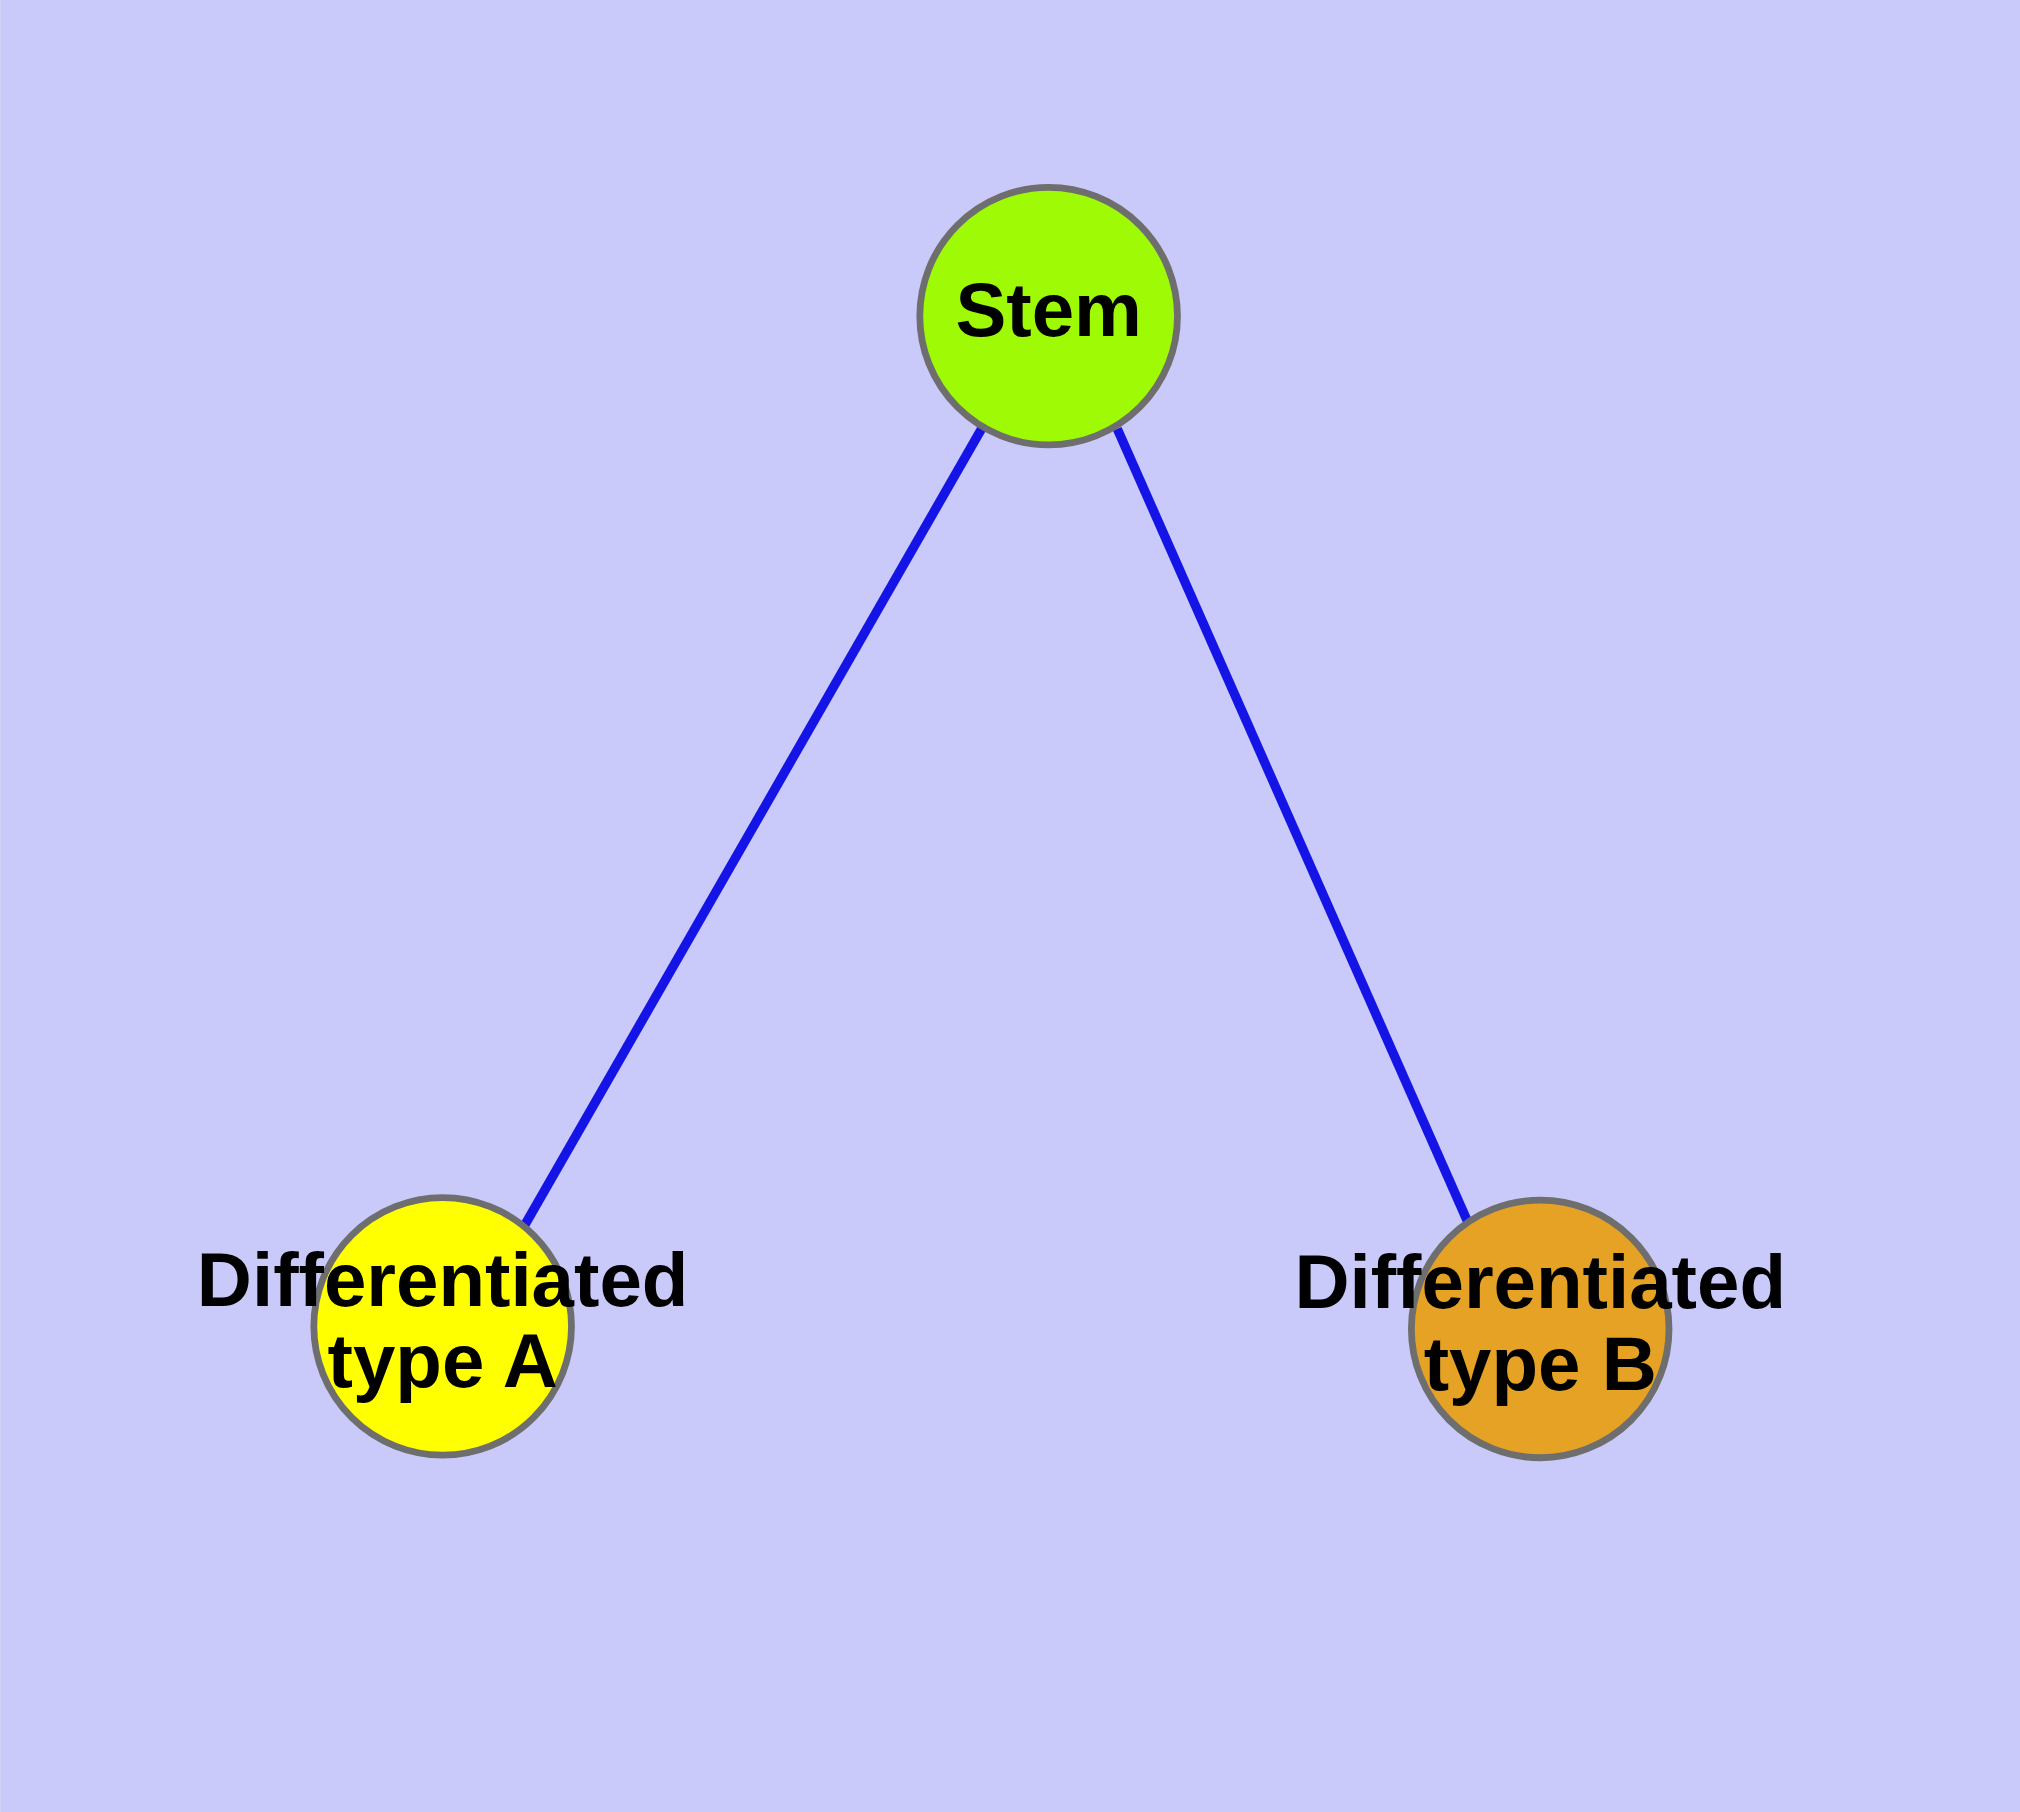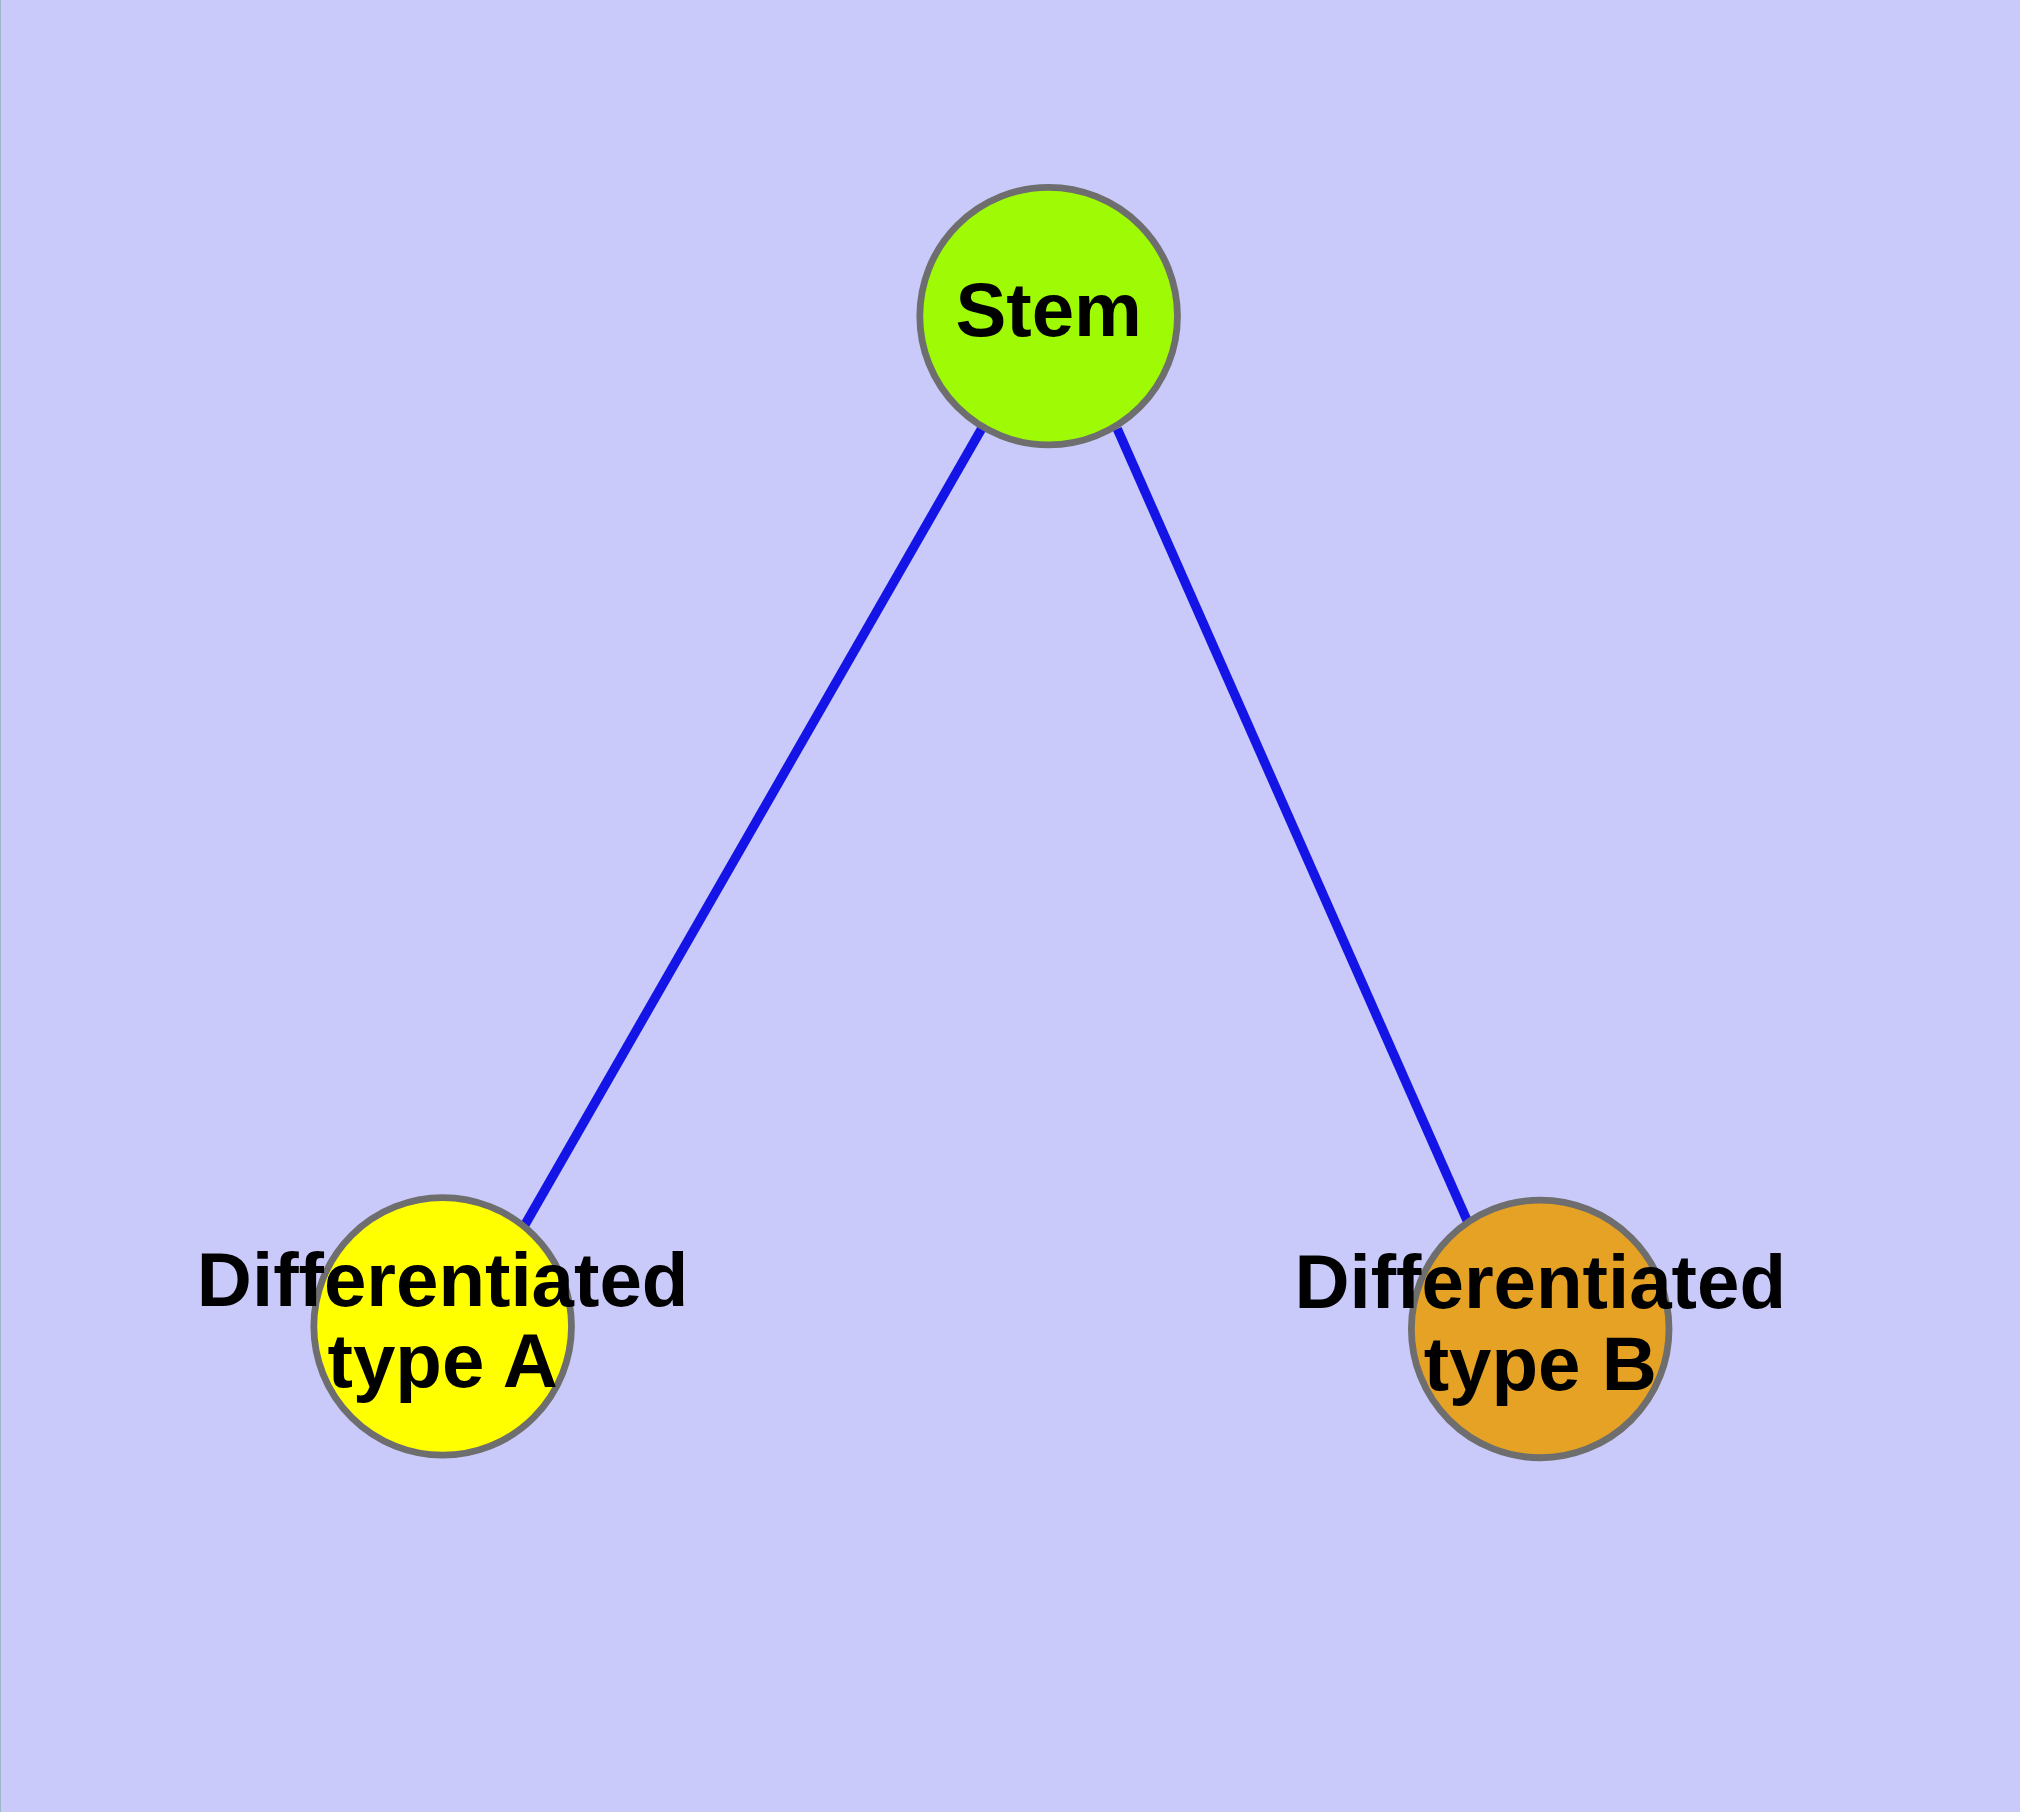--- a/index.html
+++ b/index.html
@@ -29,21 +29,21 @@
     font-size: 90px;
     fill: #000000;
     text-anchor: middle;
     dominant-baseline: middle;
     white-space: pre;
   }
 </style>
 </head>
 <body>
 
-<div id="canvas" style="background: #15803d;">
+<div id="canvas" style="background: #e5e5e5;">
   <svg id="graph-svg" viewBox="0 0 2384 2138" xmlns="http://www.w3.org/2000/svg">
 
     <rect id="bg-rect" x="0" y="0" width="2384" height="2138" fill="#CACAFA"></rect>
 
     <g id="edges-layer">
       <line id="edge-stem-type-a" class="graph-edge" x1="1159" y1="504" x2="618" y2="1447" stroke="#1414E6" stroke-width="11" stroke-linecap="butt"></line>
       <line id="edge-stem-type-b" class="graph-edge" x1="1318" y1="506" x2="1732" y2="1443" stroke="#1414E6" stroke-width="11" stroke-linecap="butt"></line>
     </g>
 
     <g id="nodes-layer">

